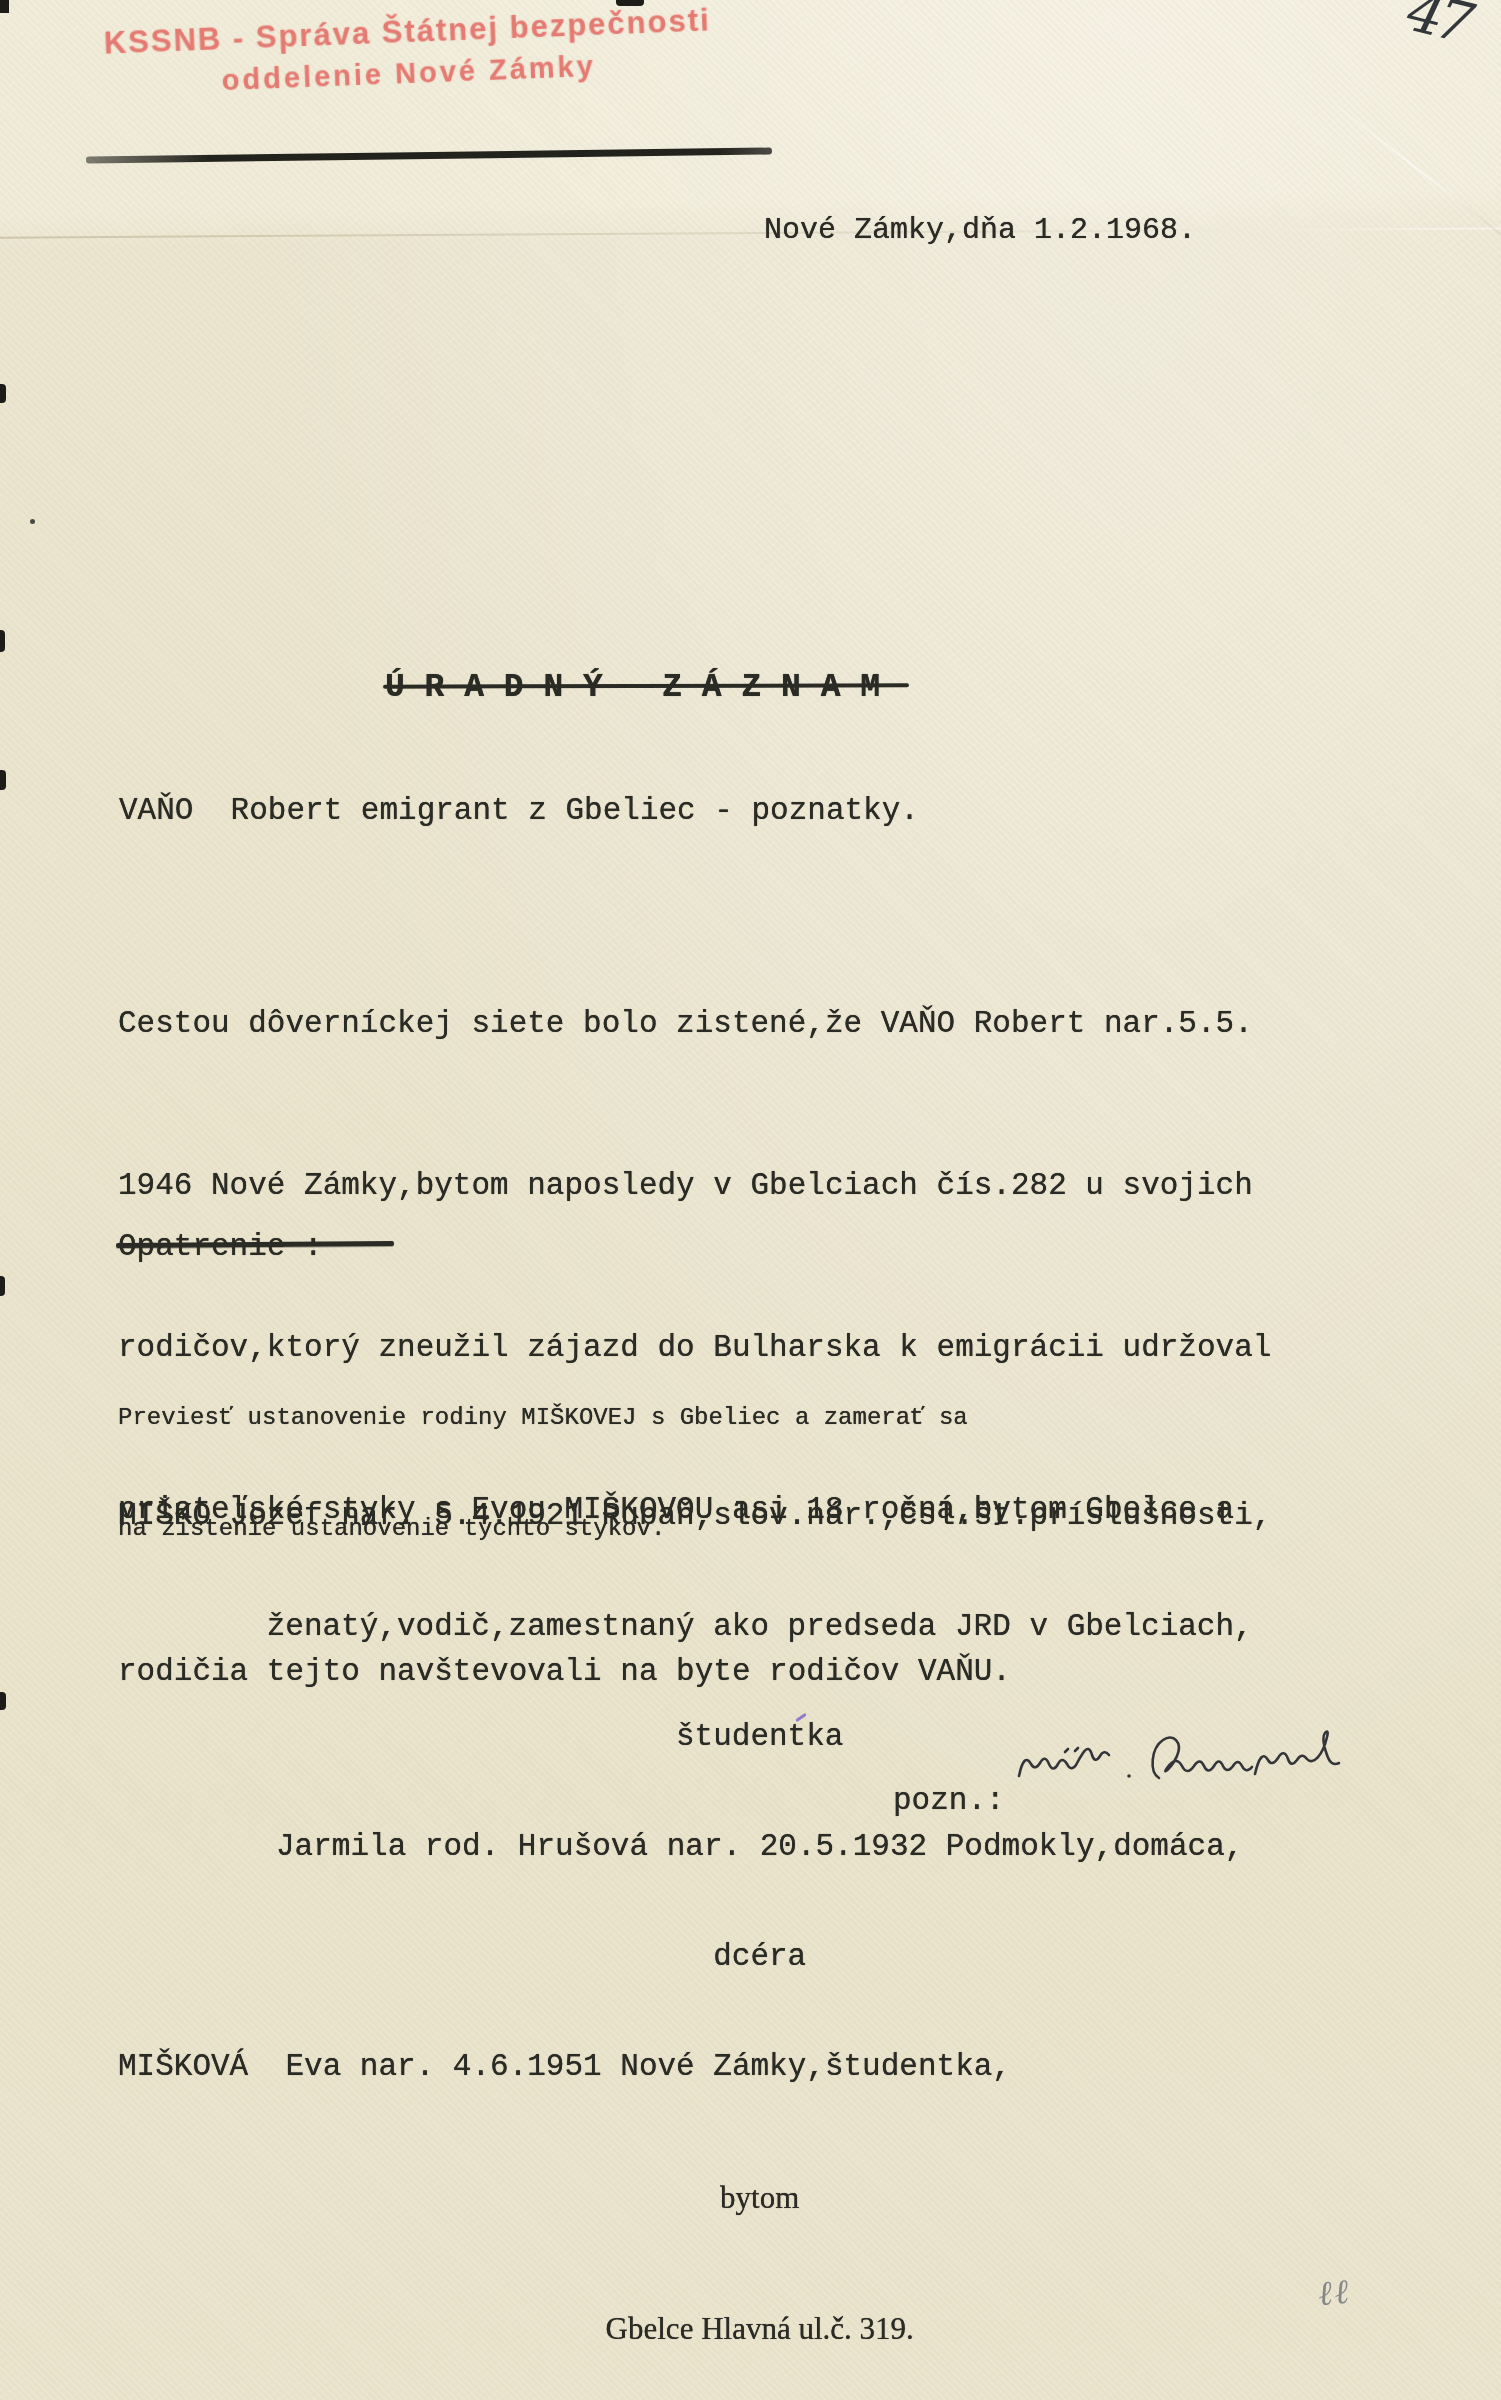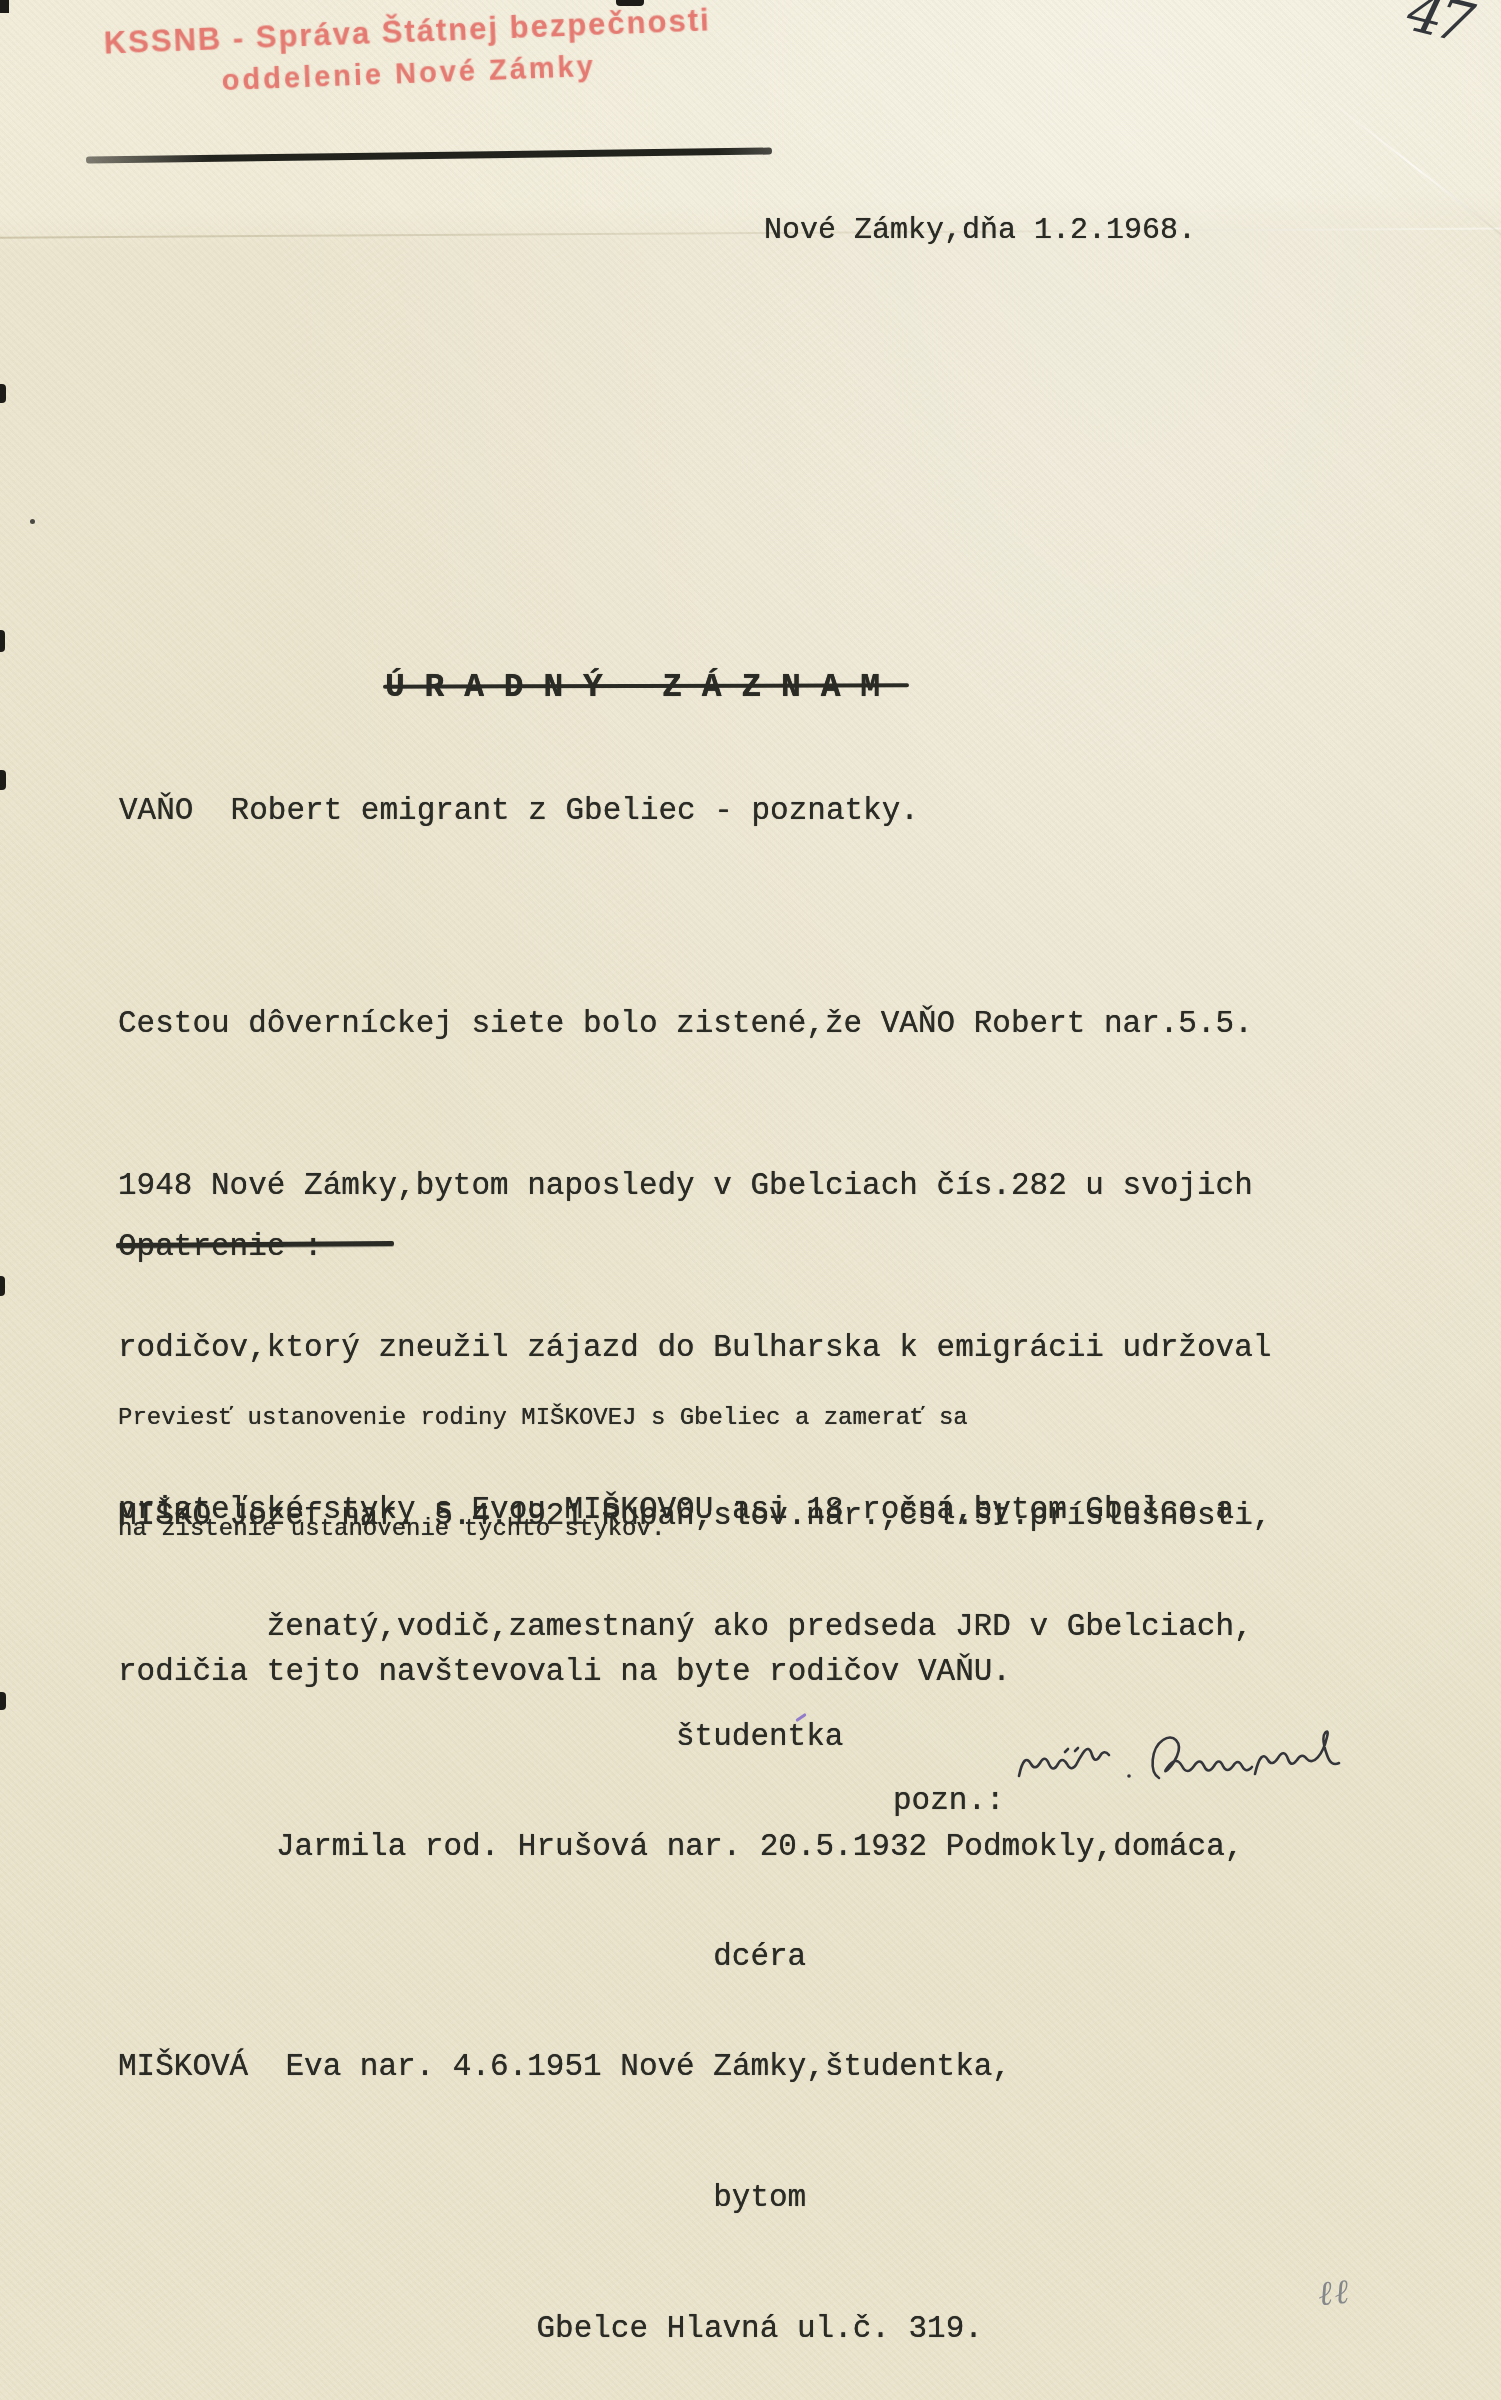--- a/index.html
+++ b/index.html
@@ -66,21 +66,21 @@
   .para1{position:absolute;left:118px;top:846px;font-size:31px;line-height:54px;white-space:pre;}
   .section-heading{position:absolute;left:118px;top:1186px;font-size:31px;white-space:pre;}
   .section-underline{
     position:absolute;left:116px;top:1242px;width:278px;height:5px;
     background:#2b2b26;transform:rotate(-0.4deg);border-radius:2px;
     box-shadow:0 1px 0 rgba(43,43,38,0.35);
   }
   .para2{position:absolute;left:118px;top:1282px;font-size:24px;line-height:37px;white-space:pre;}
   .records{position:absolute;left:118px;top:1382px;font-size:31px;line-height:36.7px;white-space:pre;}
   .records .indent{padding-left:130px;text-align:center;}
-  .records .gap{margin-top:21px;}
+  .records .gap{margin-top:21px;font-family:Liberation Serif, serif;}
   .note-line{position:absolute;left:893px;top:1740px;font-size:31px;display:flex;align-items:flex-start;}
   .scribble{margin-left:8px;margin-top:-22px;}
   .corner-mark-bottom{
     position:absolute;left:1318px;top:2272px;
     font-family:"DejaVu Serif",serif;font-style:italic;
     font-size:34px;color:#85888b;transform:rotate(-6deg);letter-spacing:2px;
   }
   .artifact{position:absolute;background:#1d1c19;}
   .a1{left:0;top:0;width:9px;height:13px;}
   .a2{left:616px;top:0;width:28px;height:6px;border-radius:0 0 4px 4px;}
@@ -121,21 +121,21 @@
 
 <div class="dateline ink">Nové Zámky,dňa 1.2.1968.</div>
 
 <div class="doc-title ink">Ú R A D N Ý   Z Á Z N A M</div>
 <div class="title-underline"></div>
 
 <div class="subject ink">VAŇO  Robert emigrant z Gbeliec - poznatky.</div>
 
 <div class="para1 ink">
   <div>Cestou dôverníckej siete bolo zistené,že VAŇO Robert nar.5.5.</div>
-  <div>1948 Nové Zámky,bytom naposledy v Gbelciach čís.282 u svojich</div>
+  <div>1946 Nové Zámky,bytom naposledy v Gbelciach čís.282 u svojich</div>
   <div>rodičov,ktorý zneužil zájazd do Bulharska k emigrácii udržoval</div>
   <div>priateľské styky s Evou MIŠKOVOU asi 18 ročná,bytom Gbelce a</div>
   <div>rodičia tejto navštevovali na byte rodičov VAŇU.</div>
 </div>
 
 <div class="section-heading ink">Opatrenie :</div>
 <div class="section-underline"></div>
 
 <div class="para2 ink">
   <div>Previesť ustanovenie rodiny MIŠKOVEJ s Gbeliec a zamerať sa</div>

